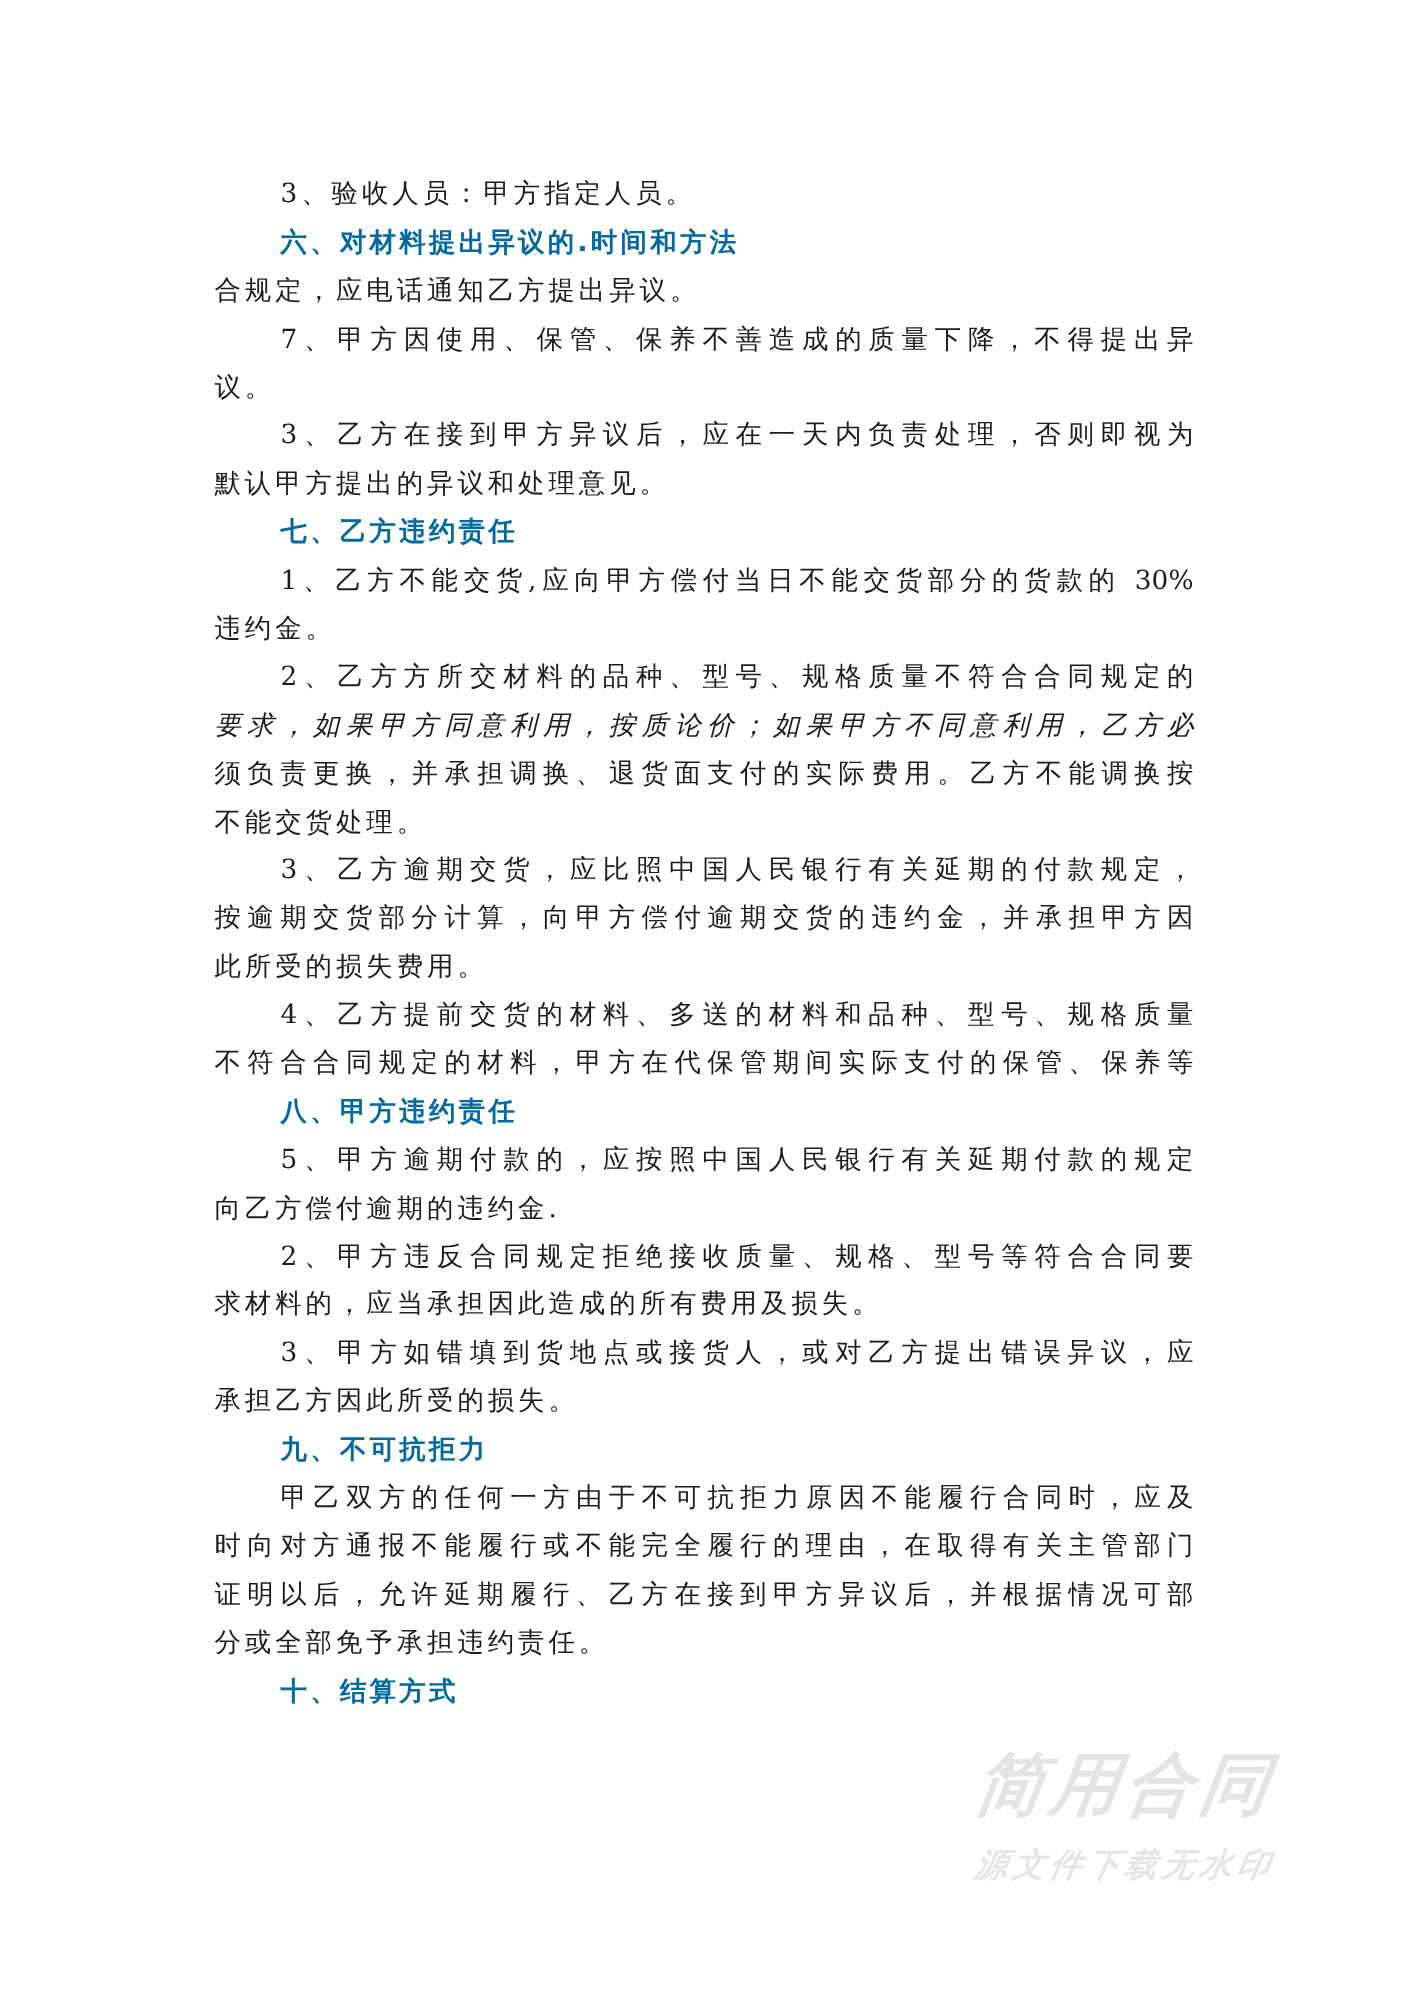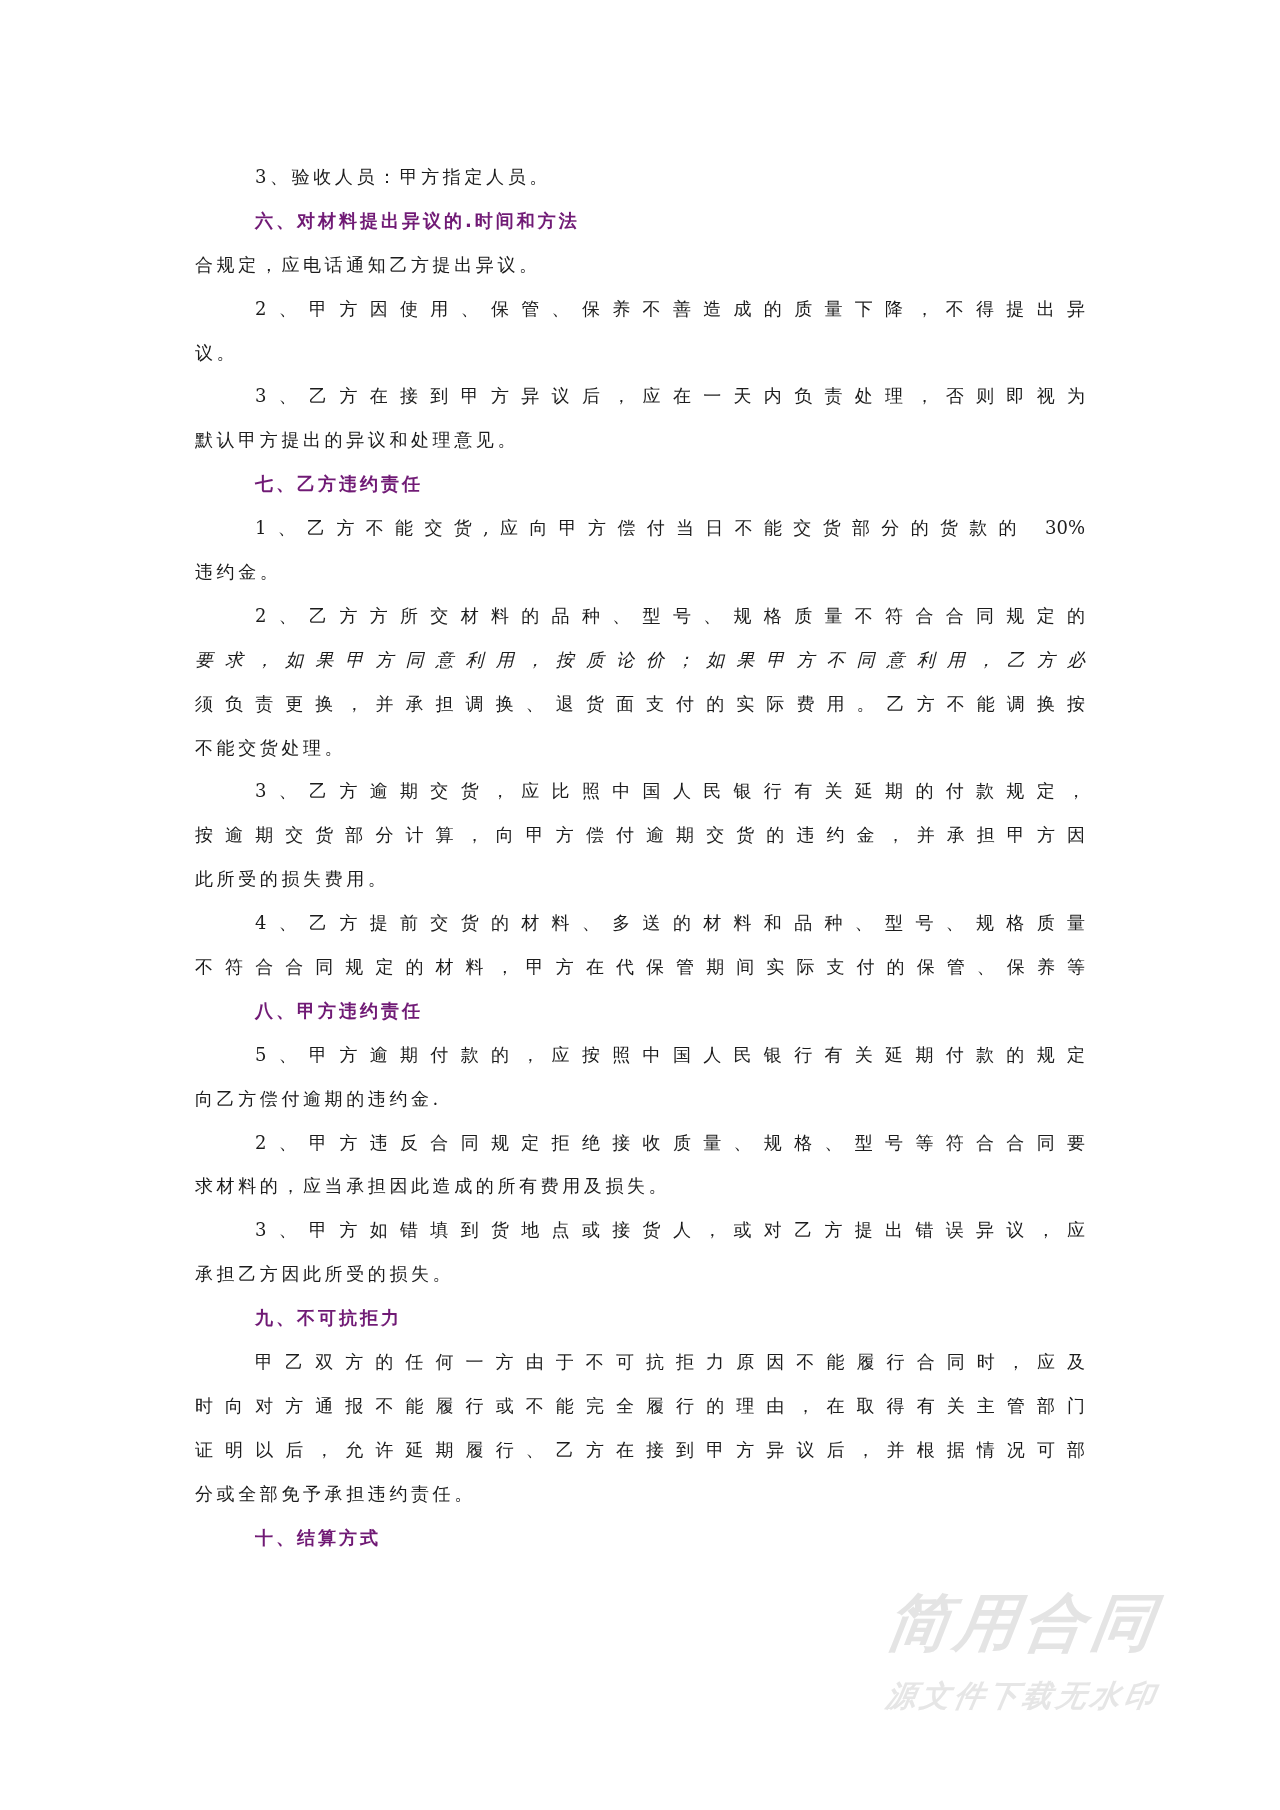--- a/index.html
+++ b/index.html
@@ -24,34 +24,34 @@
     }
     .doc {
       position: absolute;
       left: 195px;
       top: 155px;
       width: 890px;
     }
     .line {
       height: 43.9px;
       line-height: 43.9px;
-      font-size: 18px;
+      font-size: 24px;
       white-space: nowrap;
       overflow: visible;
       color: #1c1c1c;
     }
     .line.indent { padding-left: 60px; }
     .line.full {
       text-align: justify;
       text-align-last: justify;
     }
     .line.heading {
       font-family: "DejaVu Sans", "Liberation Sans", sans-serif;
       font-weight: bold;
-      color: #701a75;
+      color: #0369a1;
       letter-spacing: 3px;
     }
     .line.short { letter-spacing: 3.6px; }
 
     .watermark {
       position: absolute;
       left: 883px;
       top: 1590px;
       width: 300px;
       text-align: left;
@@ -85,21 +85,21 @@
     }
   </style>
 </head>
 <body>
 
 <div class="page">
   <div class="doc">
     <div class="line indent short">3、验收人员：甲方指定人员。</div>
     <div class="line indent heading">六、对材料提出异议的.时间和方法</div>
     <div class="line short">合规定，应电话通知乙方提出异议。</div>
-    <div class="line indent full"><span style="white-space: nowrap;">2、甲方因使用、保管、保养不善造成的质量下降，不得提出异</span></div>
+    <div class="line indent full"><span style="white-space: nowrap;">7、甲方因使用、保管、保养不善造成的质量下降，不得提出异</span></div>
     <div class="line short">议。</div>
     <div class="line indent full"><span style="white-space: nowrap;">3、乙方在接到甲方异议后，应在一天内负责处理，否则即视为</span></div>
     <div class="line short">默认甲方提出的异议和处理意见。</div>
     <div class="line indent heading">七、乙方违约责任</div>
     <div class="line indent full"><span style="white-space: nowrap;">1、乙方不能交货,应向甲方偿付当日不能交货部分的货款的 30%</span></div>
     <div class="line short">违约金。</div>
     <div class="line indent full"><span style="white-space: nowrap;">2、乙方方所交材料的品种、型号、规格质量不符合合同规定的</span></div>
     <div class="line full"><span style="white-space: nowrap; font-style: italic;">要求，如果甲方同意利用，按质论价；如果甲方不同意利用，乙方必</span></div>
     <div class="line full"><span style="white-space: nowrap;">须负责更换，并承担调换、退货面支付的实际费用。乙方不能调换按</span></div>
     <div class="line short">不能交货处理。</div>

